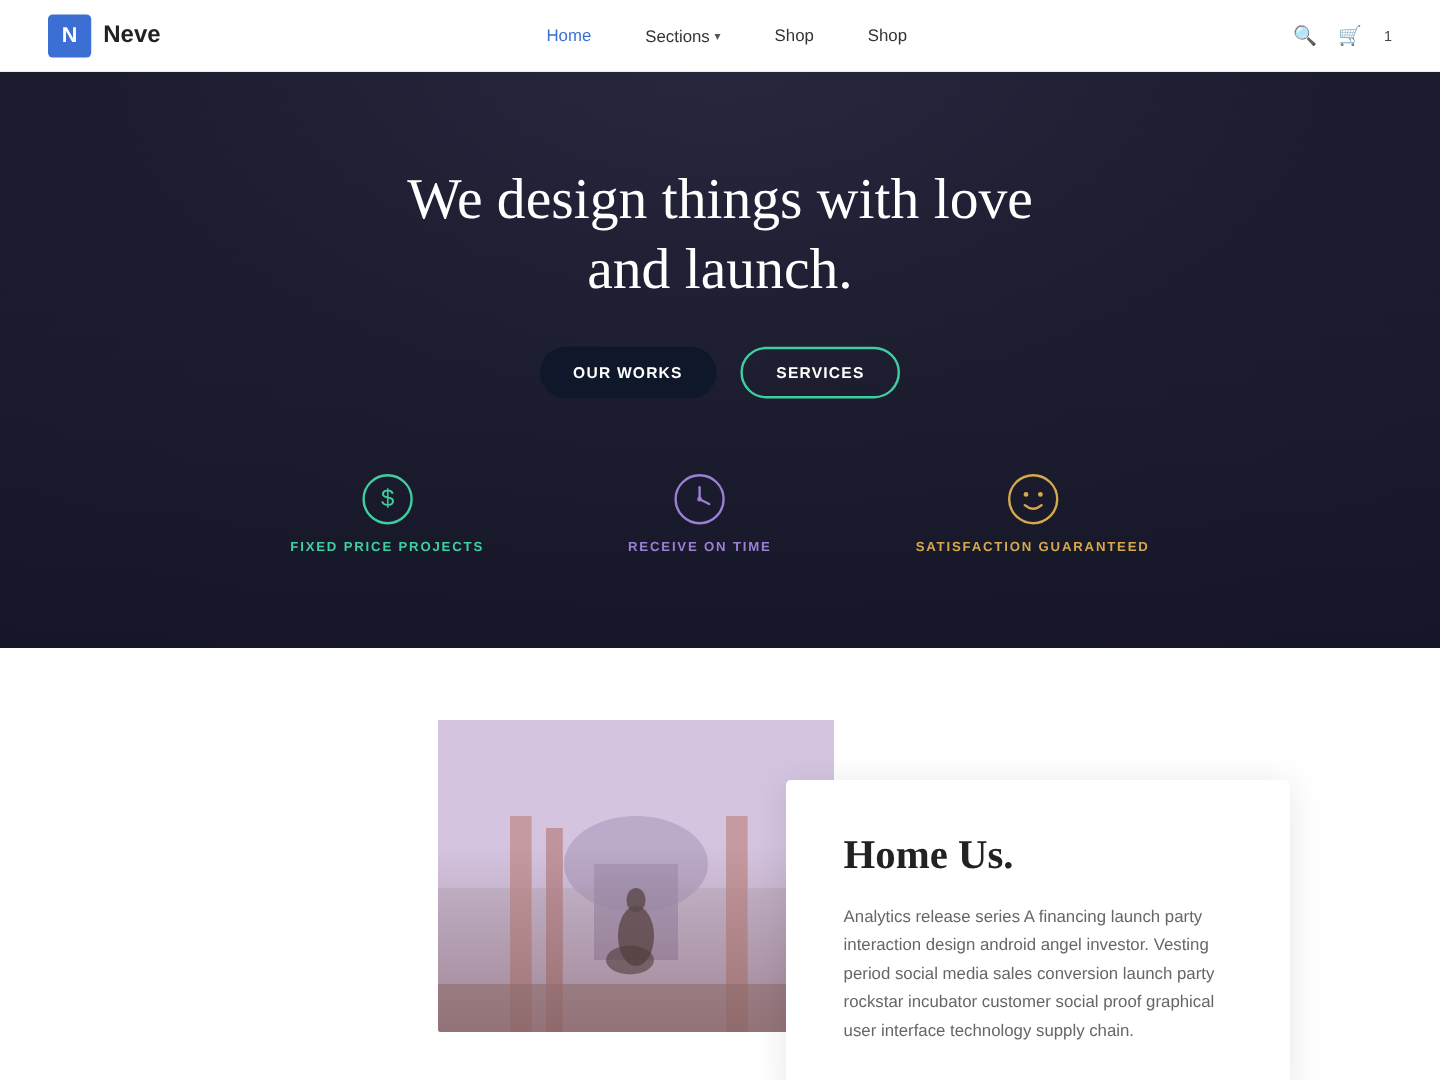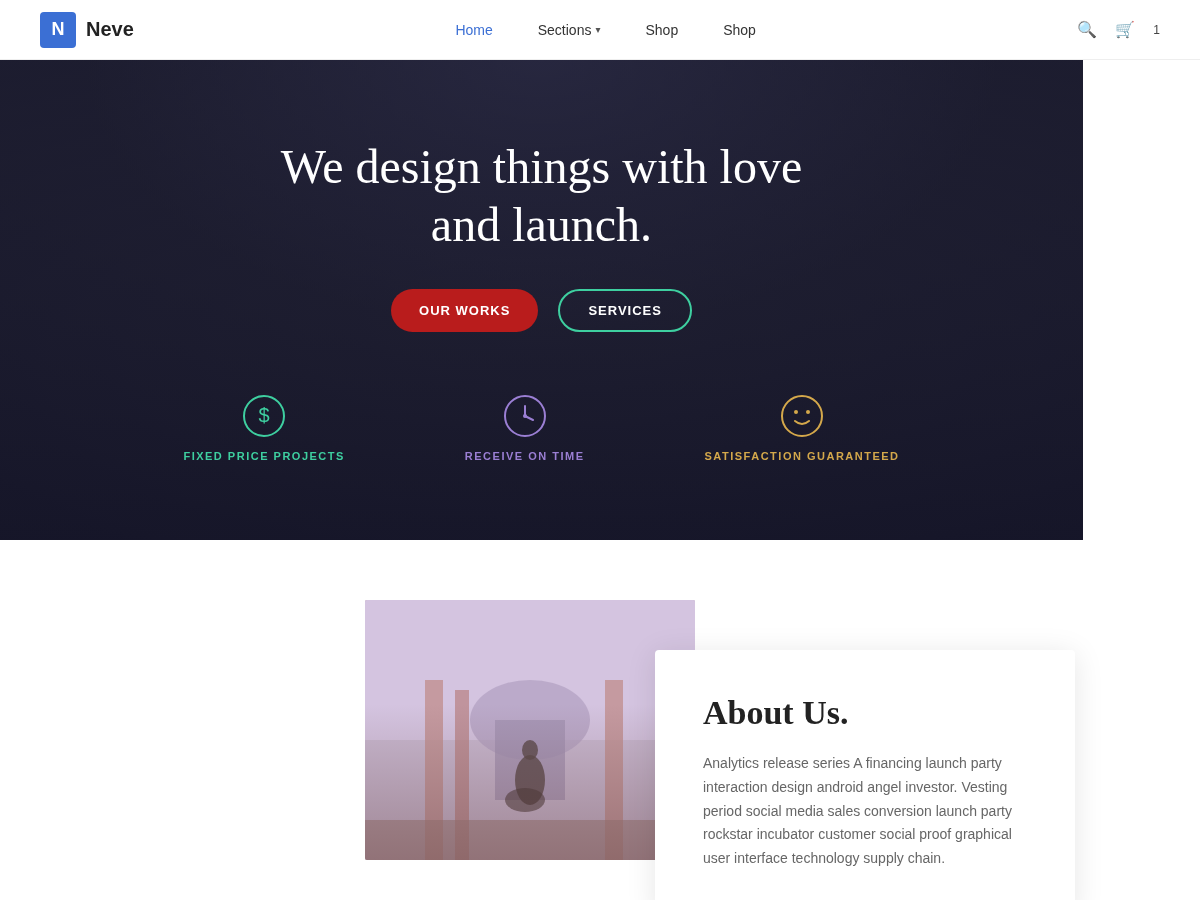--- a/index.html
+++ b/index.html
@@ -77,21 +77,21 @@
     }
     .cart-count {
       font-size: 12px;
       color: #444;
       font-family: Arial, sans-serif;
     }
 
     
     .hero {
       position: relative;
-      width: 1083px;
+      width: 1200px;
       height: 480px;
       overflow: hidden;
       display: flex;
       flex-direction: column;
       align-items: center;
       justify-content: center;
     }
     .hero-bg {
       position: absolute;
       inset: 0;
@@ -126,21 +126,21 @@
       margin-bottom: 36px;
       font-family: Georgia, serif;
     }
     .hero-buttons {
       display: flex;
       gap: 20px;
       justify-content: center;
       margin-bottom: 60px;
     }
     .btn-our-works {
-      background: #b91c1c;
+      background: #0f172a;
       color: white;
       border: none;
       border-radius: 30px;
       padding: 12px 28px;
       font-size: 13px;
       font-weight: bold;
       letter-spacing: 1px;
       cursor: pointer;
       font-family: Arial, sans-serif;
       text-transform: uppercase;
@@ -364,16 +364,16 @@
 
         <ellipse cx="165" cy="180" rx="15" ry="25" fill="#5a4a4a" opacity="0.8"></ellipse>
         <ellipse cx="165" cy="150" rx="8" ry="10" fill="#5a4a4a" opacity="0.8"></ellipse>
 
         <ellipse cx="160" cy="200" rx="20" ry="12" fill="#4a3a3a" opacity="0.6"></ellipse>
       </svg>
     </div>
   </div>
 
   <div class="about-card">
-    <h2 class="about-title">About Us.</h2>
+    <h2 class="about-title">Home Us.</h2>
     <p class="about-text">Analytics release series A financing launch party interaction design android angel investor. Vesting period social media sales conversion launch party rockstar incubator customer social proof graphical user interface technology supply chain.</p>
   </div>
 </section>
 
 </body></html>

